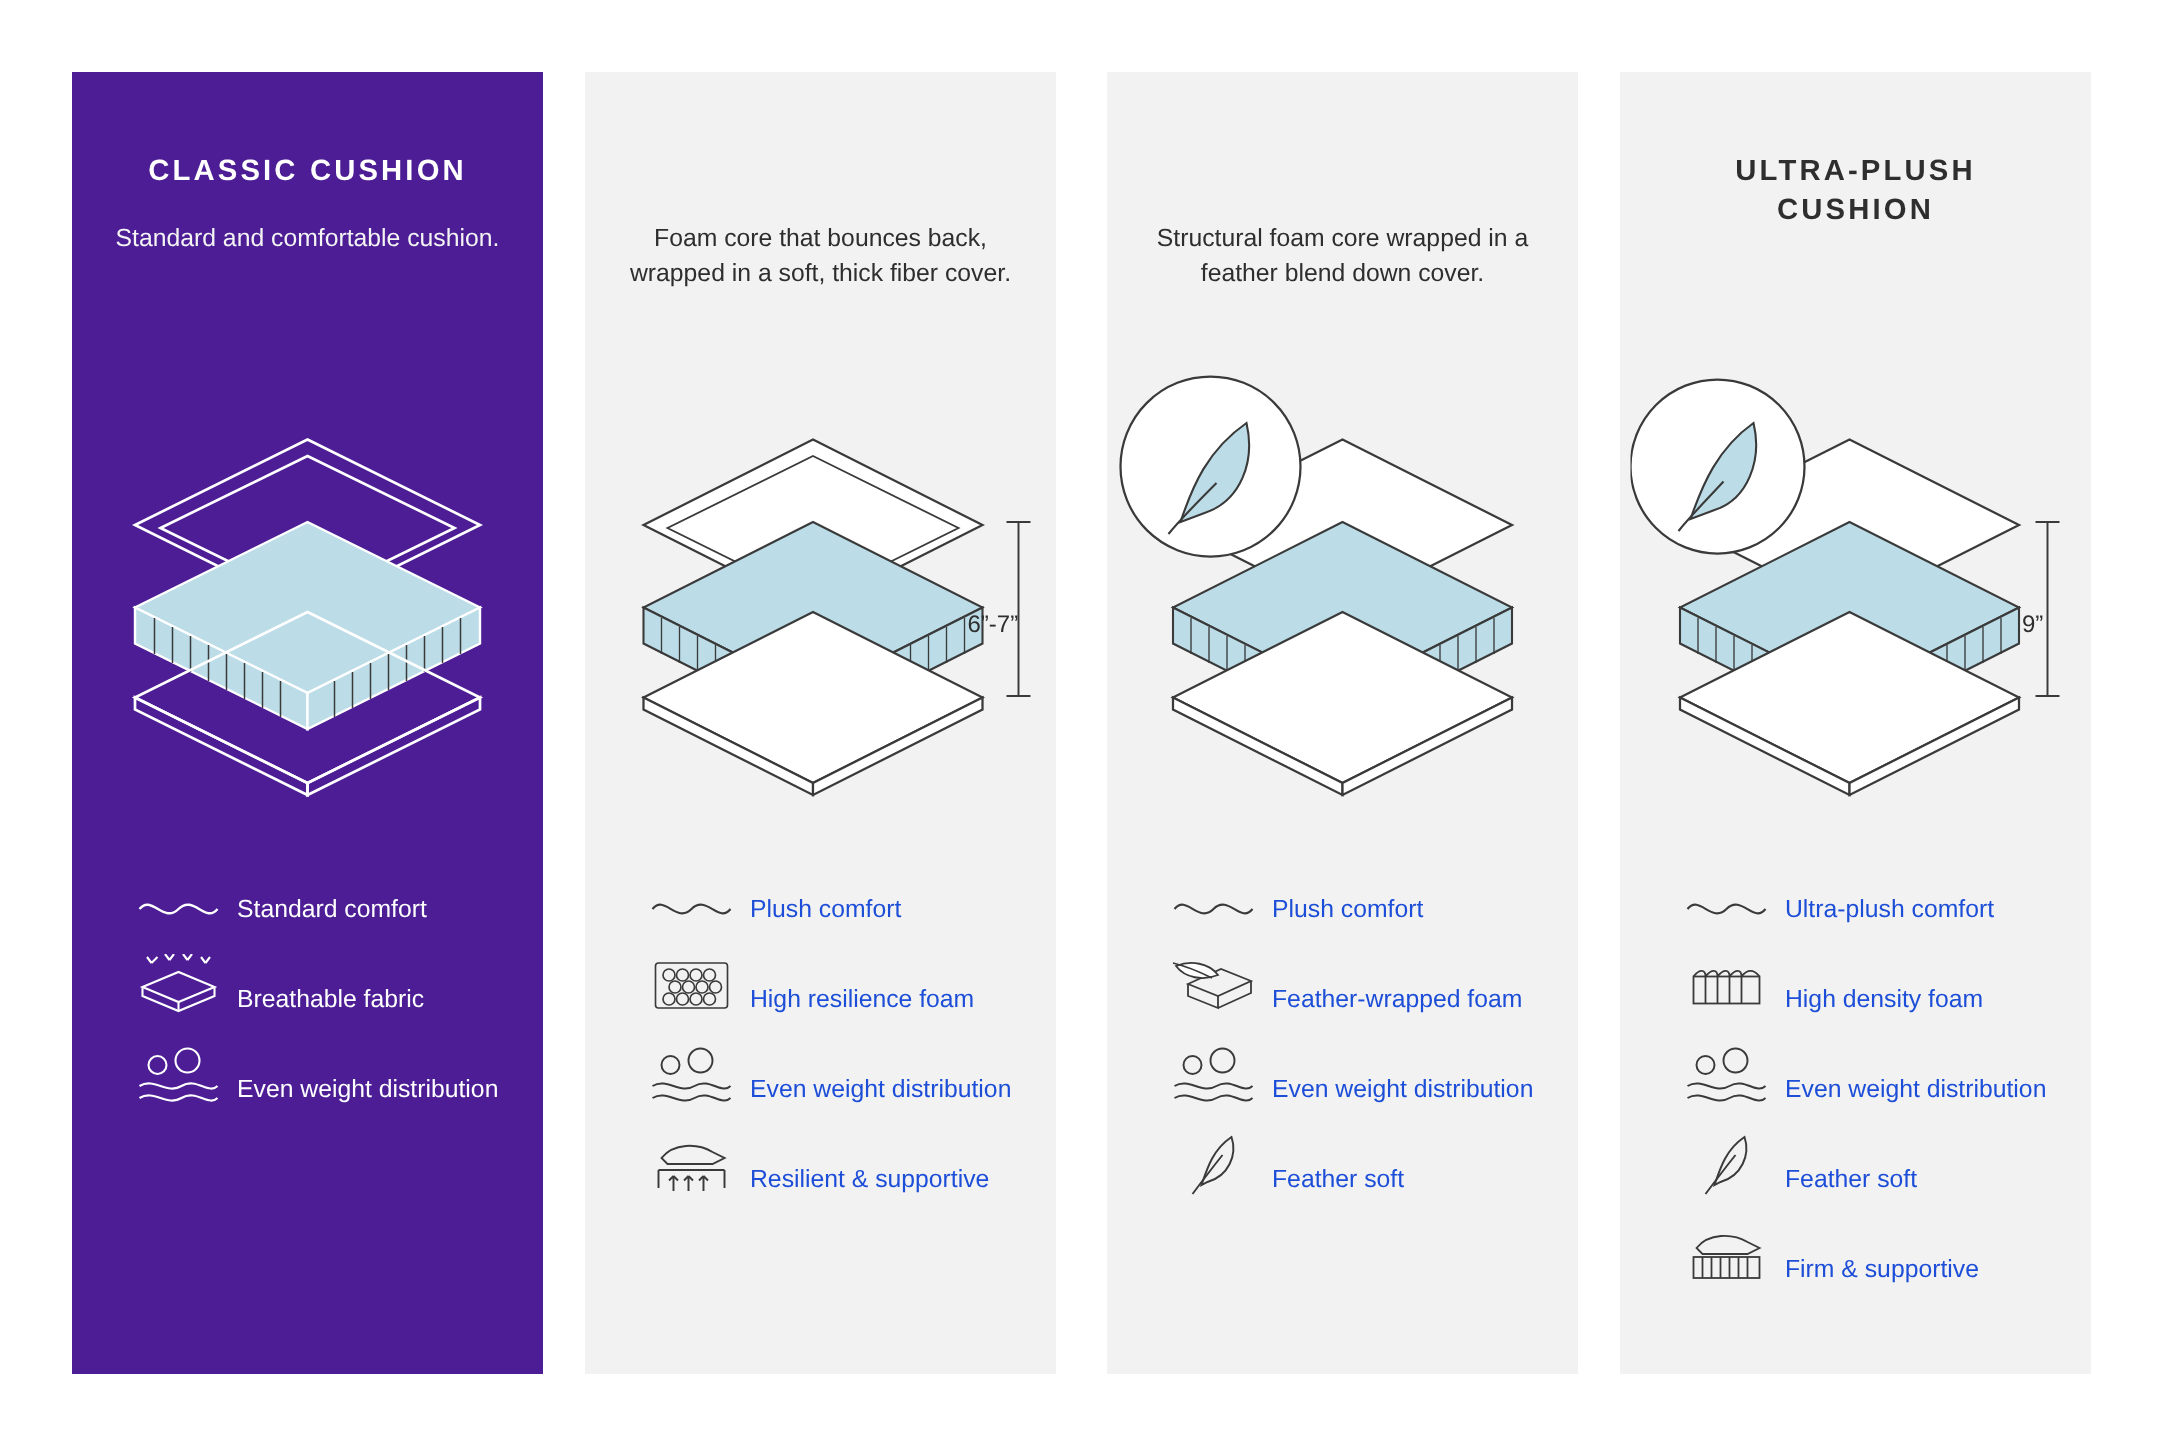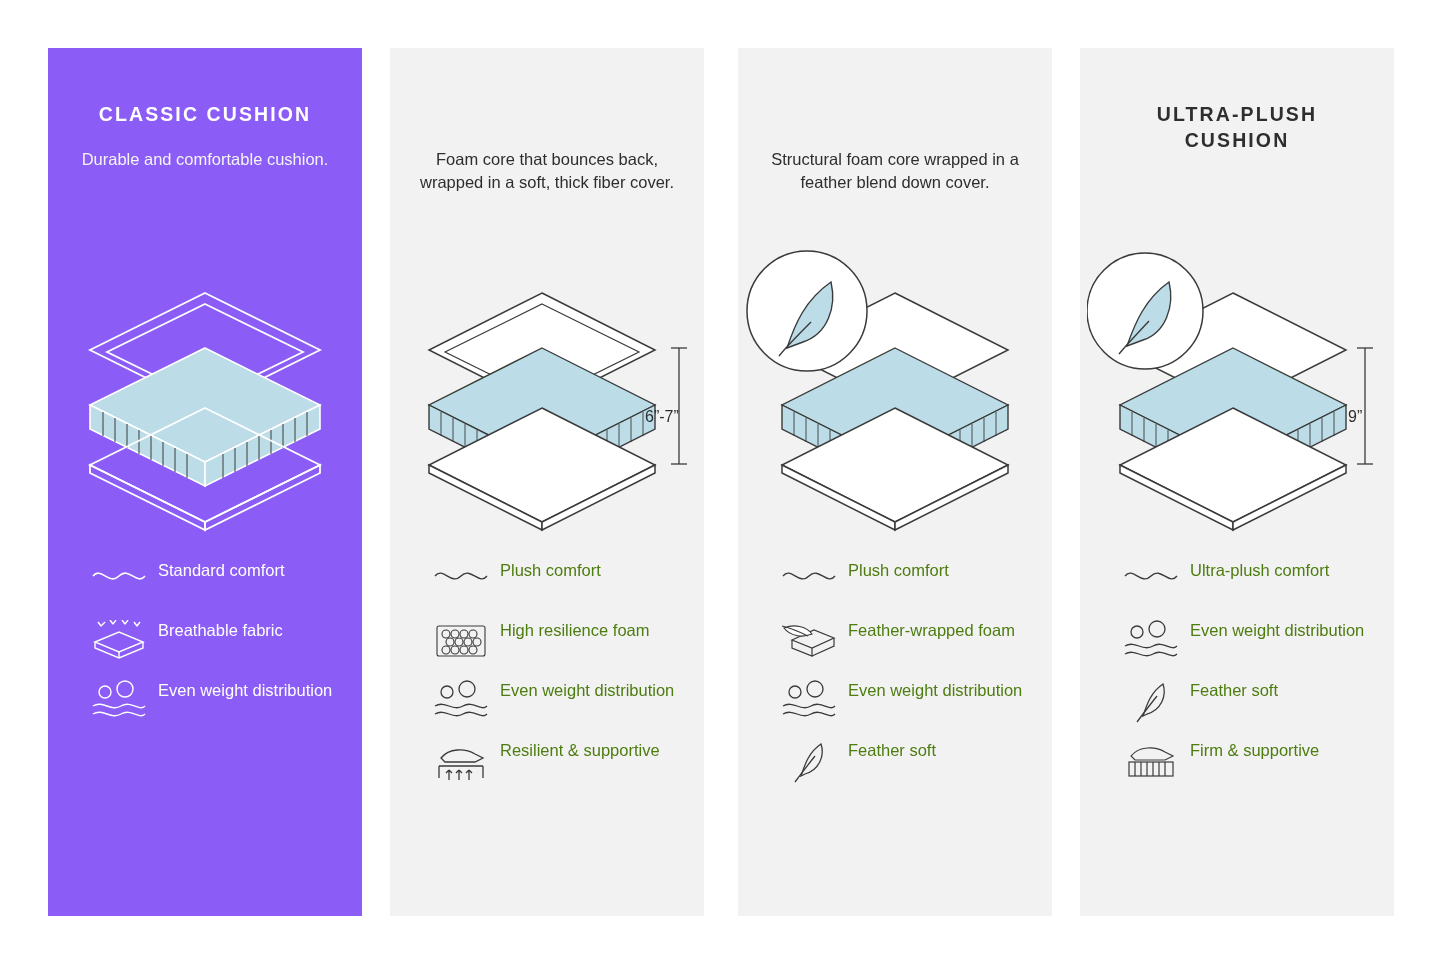--- a/index.html
+++ b/index.html
@@ -22,21 +22,21 @@
   }
   .card {
     position: absolute;
     top: 48px;
     width: 314px;
     height: 868px;
     background: #f2f2f2;
     box-sizing: border-box;
   }
   .card.dark {
-    background: #8b5cf6;
+    background: #4c1d95;
     color: #ffffff;
   }
   .card-1 { left: 48px; }
   .card-2 { left: 390px; }
   .card-3 { left: 738px; }
   .card-4 { left: 1080px; }
 
   .card-title {
     position: absolute;
     left: 24px;
@@ -70,53 +70,53 @@
   .art svg { display: block; margin: 0 auto; }
 
   .features {
     position: absolute;
     left: 32px;
     right: 18px;
     top: 512px;
   }
   .feature {
     display: flex;
-    align-items: flex-start;
+    align-items: flex-end;
     min-height: 58px;
     margin-bottom: 2px;
   }
   .feature .ficon {
     width: 78px;
     flex: 0 0 78px;
     display: flex;
     align-items: center;
     justify-content: center;
   }
   .feature .flabel {
     font-size: 16.5px;
     line-height: 1.33;
-    color: #4d7c0f;
+    color: #1d4ed8;
   }
   .card.dark .feature .flabel { color: #ffffff; }
 
   .dim-label {
     position: absolute;
     font-size: 16px;
     color: #2e2e2e;
     white-space: nowrap;
   }
 </style>
 </head>
 <body>
 
 <div class="board">
 
   <div class="card dark card-1">
     <div class="card-title">CLASSIC CUSHION</div>
-    <div class="card-desc">Durable and comfortable cushion.</div>
+    <div class="card-desc">Standard and comfortable cushion.</div>
 
     <div class="art">
       <svg width="300" height="300" viewBox="0 0 300 300">
 
         <polygon points="150,55 265,112 150,169 35,112" fill="none" stroke="#ffffff" stroke-width="1.8"></polygon>
         <polygon points="150,66 248,114 150,162 52,114" fill="none" stroke="#ffffff" stroke-width="1.8"></polygon>
 
         <polygon points="150,110 265,167 150,224 35,167" fill="#bcdde8" stroke="#ffffff" stroke-width="1.6"></polygon>
         <polygon points="35,167 150,224 150,248 35,191" fill="#bcdde8" stroke="#ffffff" stroke-width="1.6"></polygon>
         <polygon points="265,167 150,224 150,248 265,191" fill="#bcdde8" stroke="#ffffff" stroke-width="1.6"></polygon>
@@ -423,20 +423,32 @@
       <div class="feature">
         <span class="ficon">
           <svg width="60" height="28" viewBox="0 0 60 28">
               <path d="M4 16 C12 6, 20 26, 30 16 C40 6, 48 26, 56 16" fill="none" stroke="#3a3a3a" stroke-width="1.4"></path>
             </svg>
         </span>
         <span class="flabel">Ultra-plush comfort</span>
       </div>
       <div class="feature">
         <span class="ficon">
+          <svg width="60" height="36" viewBox="0 0 60 36">
+            <g stroke="#3a3a3a" stroke-width="1.2" fill="none">
+              <rect x="8" y="9" width="44" height="18"></rect>
+              <path d="M16 9 L16 27 M24 9 L24 27 M32 9 L32 27 M40 9 L40 27"></path>
+              <path d="M8 9 C12 4, 16 4, 16 9 M16 9 C20 4, 24 4, 24 9 M24 9 C28 4, 32 4, 32 9 M32 9 C36 4, 40 4, 40 9 M40 9 C44 4, 48 4, 52 9"></path>
+            </g>
+          </svg>
+        </span>
+        <span class="flabel">High density foam</span>
+      </div>
+      <div class="feature">
+        <span class="ficon">
           <svg width="60" height="40" viewBox="0 0 60 40">
             <g stroke="#3a3a3a" stroke-width="1.3" fill="none">
               <circle cx="16" cy="12" r="6"></circle>
               <circle cx="36" cy="9" r="8"></circle>
               <path d="M4 26 C14 20, 22 32, 32 26 C42 20, 50 32, 56 26"></path>
               <path d="M4 34 C14 28, 22 40, 32 34 C42 28, 50 40, 56 34"></path>
             </g>
           </svg>
         </span>
         <span class="flabel">Even weight distribution</span>

